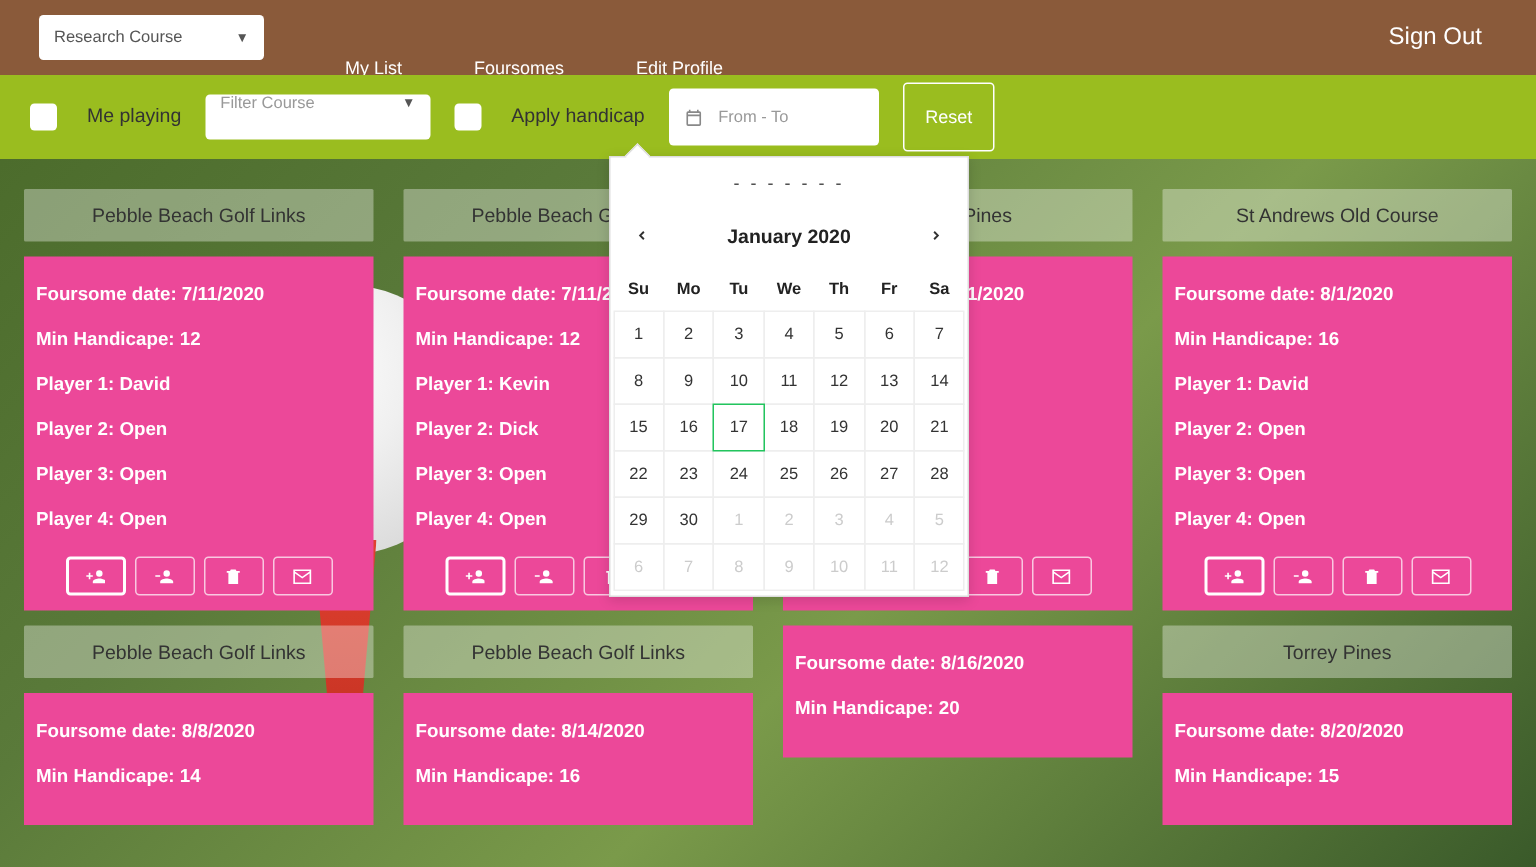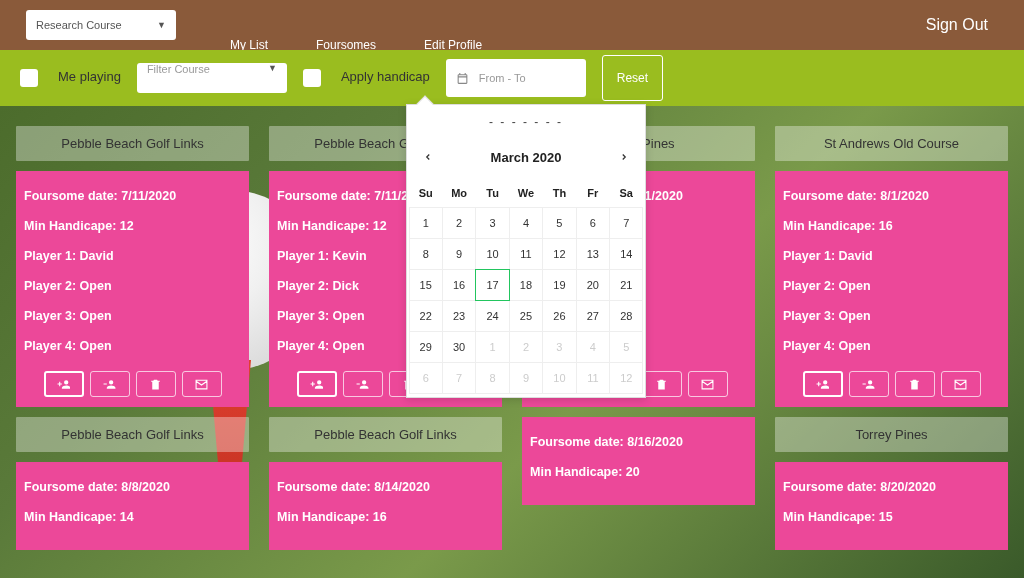--- a/index.html
+++ b/index.html
@@ -439,21 +439,21 @@
 
 <div class="calendar-pop">
   <div class="cal-arrow"></div>
   <div class="cal-dashes">- - - - - - -</div>
   <div class="cal-header">
     <span class="cal-nav">
       <svg width="10" height="10" viewBox="0 0 24 24">
           <path d="M15 18l-6-6 6-6" fill="none" stroke="#333" stroke-width="3"></path>
         </svg>
     </span>
-    <span class="cal-title">March 2020</span>
+    <span class="cal-title">January 2020</span>
     <span class="cal-nav">
       <svg width="10" height="10" viewBox="0 0 24 24">
           <path d="M9 6l6 6-6 6" fill="none" stroke="#333" stroke-width="3"></path>
         </svg>
     </span>
   </div>
   <div class="cal-grid" id="cal-grid">
       <div class="cal-dow">Su</div>
       <div class="cal-dow">Mo</div>
       <div class="cal-dow">Tu</div>

